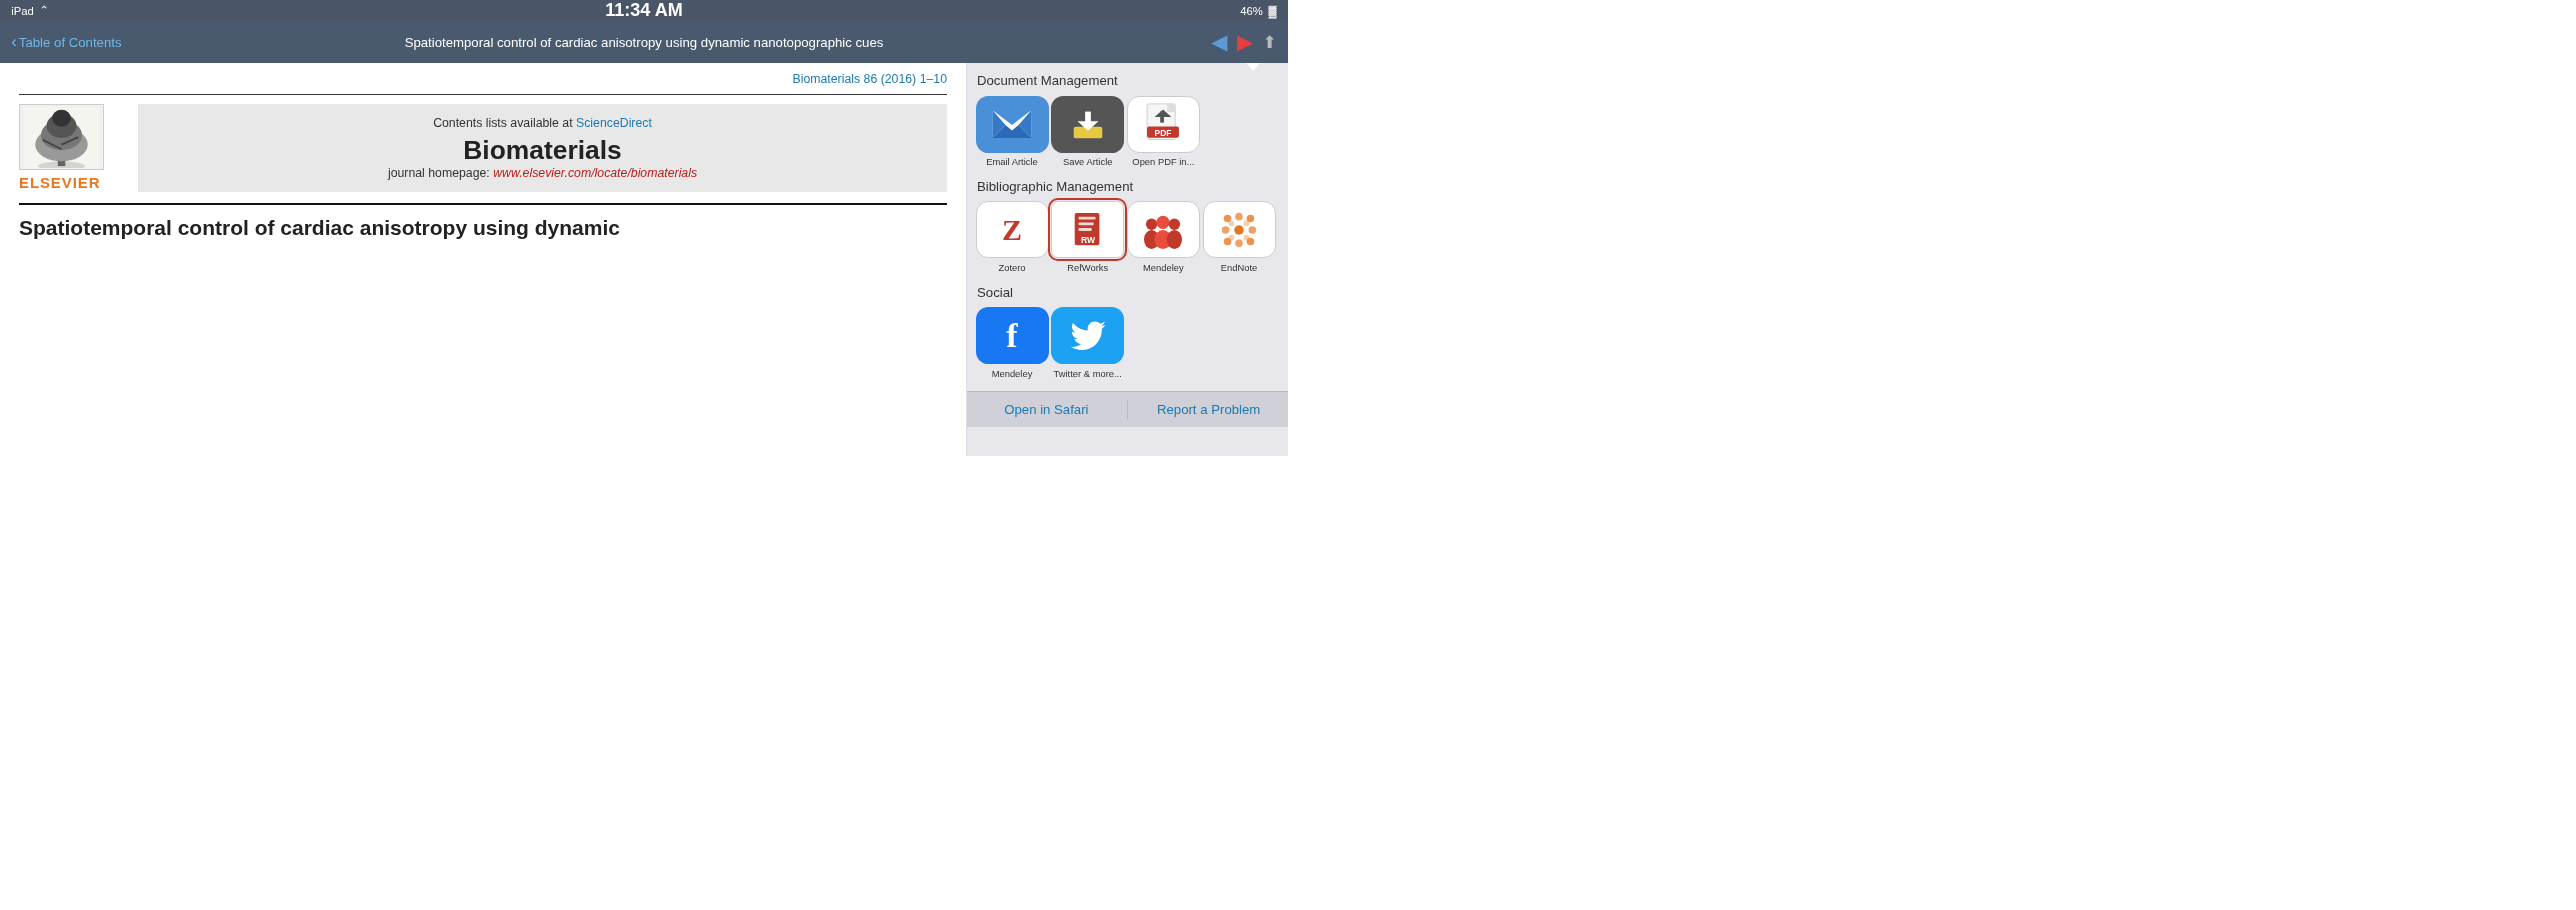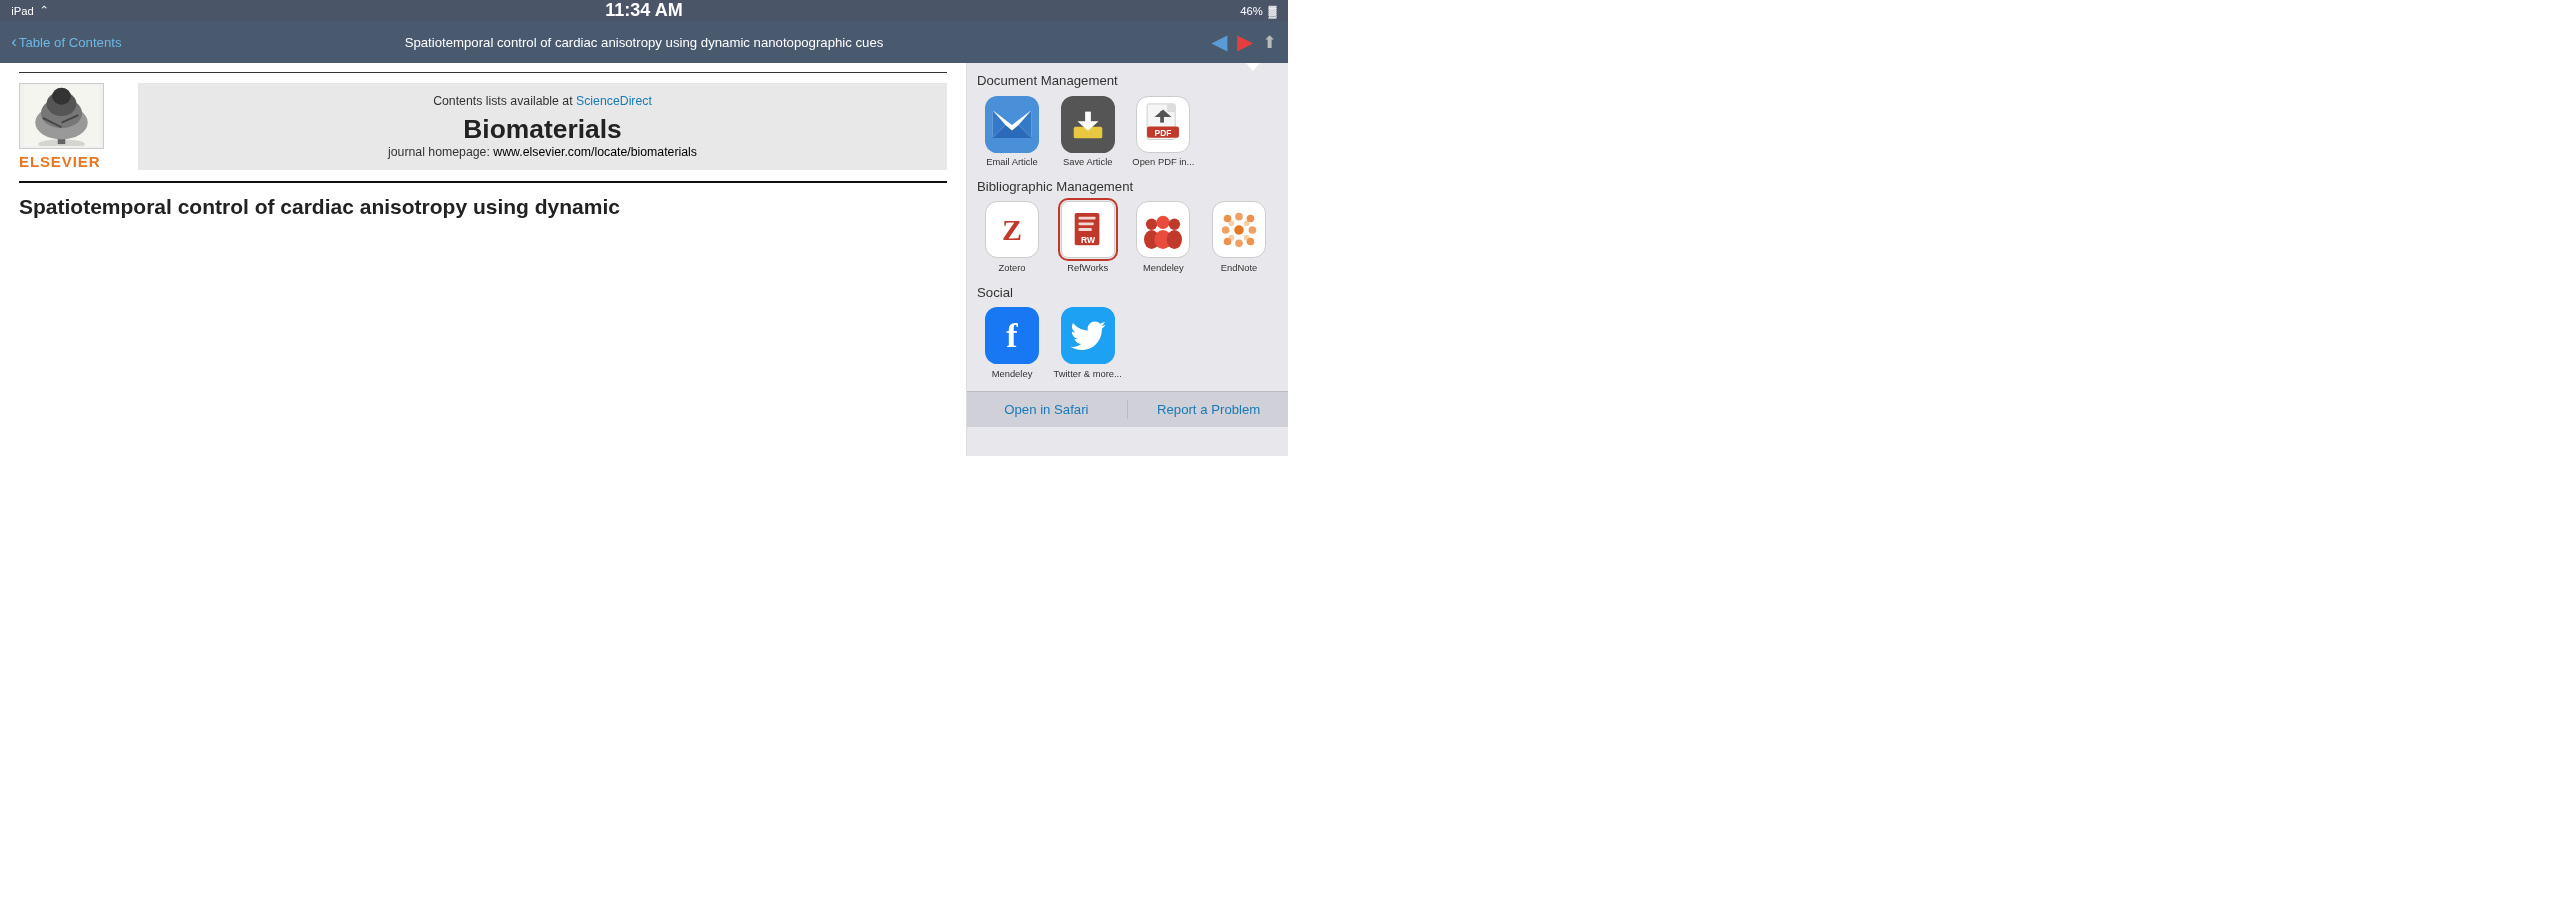--- a/index.html
+++ b/index.html
@@ -148,22 +148,23 @@
       font-size: 26.4px;
       font-weight: bold;
       color: #222;
       margin-bottom: 0;
     }
     .journal-homepage {
       font-size: 12.3px;
       color: #333;
     }
     .homepage-link {
-      color: #000000;
+      color: #b91c1c;
       text-decoration: none;
+      font-style: italic;
     }
     .thick-divider {
       border: none;
       border-top: 2.8px solid #111;
       margin-bottom: 9.4px;
     }
     .article-paper-title {
       font-size: 21px;
       font-weight: bold;
       color: #222;
@@ -195,21 +196,21 @@
 
     .icon-item {
       display: flex;
       flex-direction: column;
       align-items: center;
       width: 70px;
       cursor: pointer;
     }
 
     .icon-box {
-      width: 54px;
+      width: 73px;
       height: 57px;
       border-radius: 12.3px;
       display: flex;
       align-items: center;
       justify-content: center;
       margin-bottom: 3.8px;
       font-size: 9.4px;
       position: relative;
       overflow: hidden;
     }
@@ -292,20 +293,21 @@
     <span style="color:#5b9bd5; font-size:21px;">◀</span>
     <span style="color:#e53e3e; font-size:21px;">▶</span>
     <span style="color:#bbb; font-size:17px;">⬆</span>
   </div>
   <div class="nav-bar-caret"></div>
 </div>
 
 <div class="main-layout">
 
   <div class="article-area">
+    <div class="article-citation">Biomaterials 86 (2016) 1–10</div>
     <hr class="article-divider">
 
     <div class="article-header">
 
       <div class="elsevier-logo-area">
         <div class="elsevier-tree-img">
 
           <svg width="75" height="61" viewBox="0 0 80 65">
             <rect width="80" height="65" fill="#f5f5f0"></rect>
 

